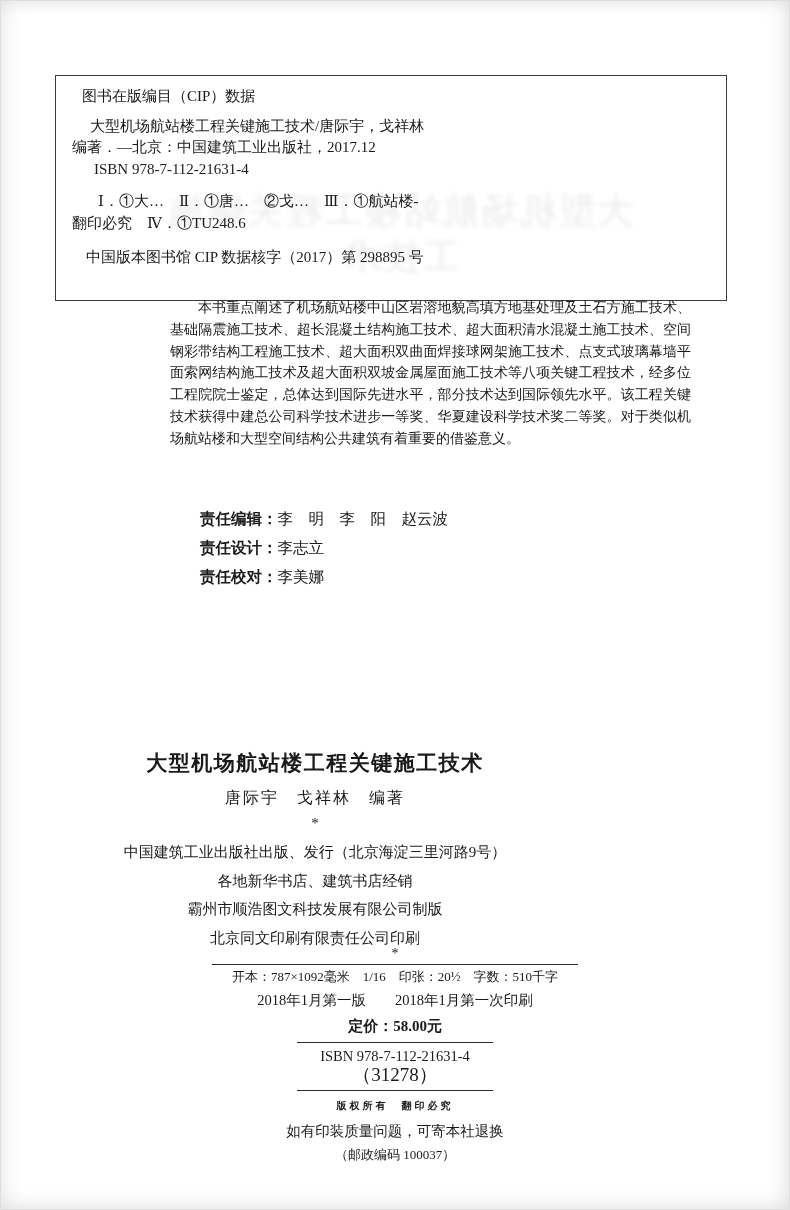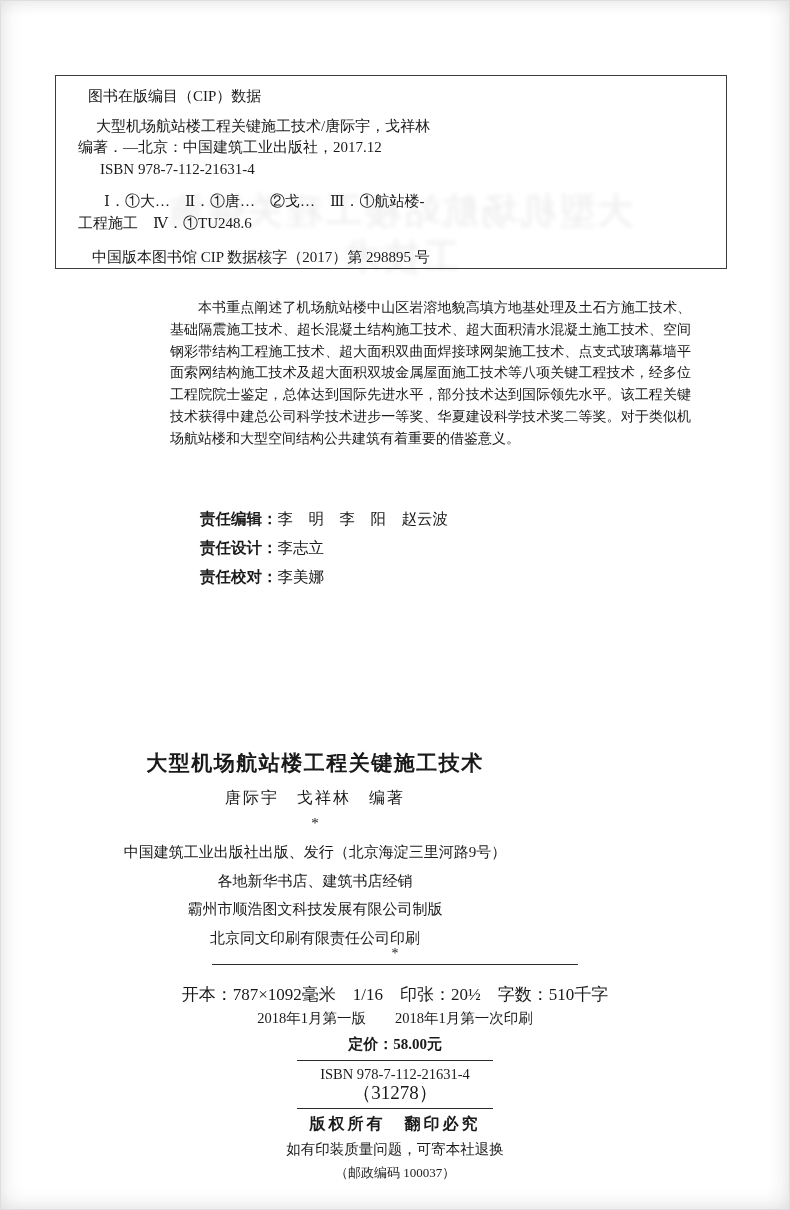--- a/index.html
+++ b/index.html
@@ -40,23 +40,23 @@
     letter-spacing: 3px;
     pointer-events: none;
   }
 
   
   .cip-box {
     position: absolute;
     left: 55px;
     top: 75px;
     width: 672px;
-    height: 194px;
+    height: 226px;
     border: 1px solid #3c3c3c;
-    padding: 10px 14px 10px 20px;
+    padding: 10px 14px 10px 14px;
     font-size: 15px;
     line-height: 21.5px;
   }
   .cip-heading   { padding-left: 12px; margin-bottom: 8px; }
   .cip-entry1    { padding-left: 20px; }
   .cip-entry2    { padding-left: 2px; }
   .cip-isbn      { padding-left: 24px; }
   .cip-class1    { padding-left: 28px; margin-top: 11px; }
   .cip-class2    { padding-left: 2px; }
   .cip-record    { padding-left: 16px; margin-top: 13px; }
@@ -123,43 +123,43 @@
     margin: 3px auto 0 auto;
     border-top: 1px solid #2c2c2c;
     height: 0;
   }
   .rule-narrow {
     width: 196px;
     margin: 6px auto 0 auto;
     border-top: 1px solid #2c2c2c;
     height: 0;
   }
-  .format-line  { margin-top: 20px;  font-size: 17px; line-height: 20px; }
+  .format-line  { margin-top: 2px;  font-size: 13px; line-height: 20px; }
   .edition-line { margin-top: 3px;  font-size: 14.5px; line-height: 20px; }
   .price-line   { margin-top: 6px;  font-size: 15px;   line-height: 20px; font-weight: bold; }
   .isbn-line    { margin-top: 4px;  font-size: 14.5px; line-height: 19px; }
   .bookno-line  { font-size: 19px; line-height: 18px; }
-  .copyright-line { margin-top: 5px; font-size: 16px; line-height: 20px; font-weight: bold; letter-spacing: 3px; }
+  .copyright-line { margin-top: 5px; font-size: 10px; line-height: 20px; font-weight: bold; letter-spacing: 3px; }
   .quality-line { margin-top: 5px;  font-size: 14.5px; line-height: 20px; }
   .postcode-line{ margin-top: 5px;  font-size: 13px; line-height: 18px; }
 </style>
 </head>
 <body>
 
 <div class="canvas">
 
   <div class="showthrough">大型机场航站楼工程关键施工技术</div>
 
   <div class="cip-box">
     <div class="cip-heading">图书在版编目（CIP）数据</div>
     <div class="cip-entry1">大型机场航站楼工程关键施工技术/唐际宇，戈祥林</div>
     <div class="cip-entry2">编著．—北京：中国建筑工业出版社，2017.12</div>
     <div class="cip-isbn">ISBN 978-7-112-21631-4</div>
     <div class="cip-class1">Ⅰ．①大…　Ⅱ．①唐…　②戈…　Ⅲ．①航站楼-</div>
-    <div class="cip-class2">工程施工　Ⅳ．①TU248.6</div>
+    <div class="cip-class2">翻印必究　Ⅳ．①TU248.6</div>
     <div class="cip-record">中国版本图书馆 CIP 数据核字（2017）第 298895 号</div>
   </div>
 
   <div class="abstract">本书重点阐述了机场航站楼中山区岩溶地貌高填方地基处理及土石方施工技术、基础隔震施工技术、超长混凝土结构施工技术、超大面积清水混凝土施工技术、空间钢彩带结构工程施工技术、超大面积双曲面焊接球网架施工技术、点支式玻璃幕墙平面索网结构施工技术及超大面积双坡金属屋面施工技术等八项关键工程技术，经多位工程院院士鉴定，总体达到国际先进水平，部分技术达到国际领先水平。该工程关键技术获得中建总公司科学技术进步一等奖、华夏建设科学技术奖二等奖。对于类似机场航站楼和大型空间结构公共建筑有着重要的借鉴意义。</div>
 
   <div class="staff">
     <div>
       <span class="staff-label">责任编辑：</span><span>李　明　李　阳　赵云波</span>
     </div>
     <div>

